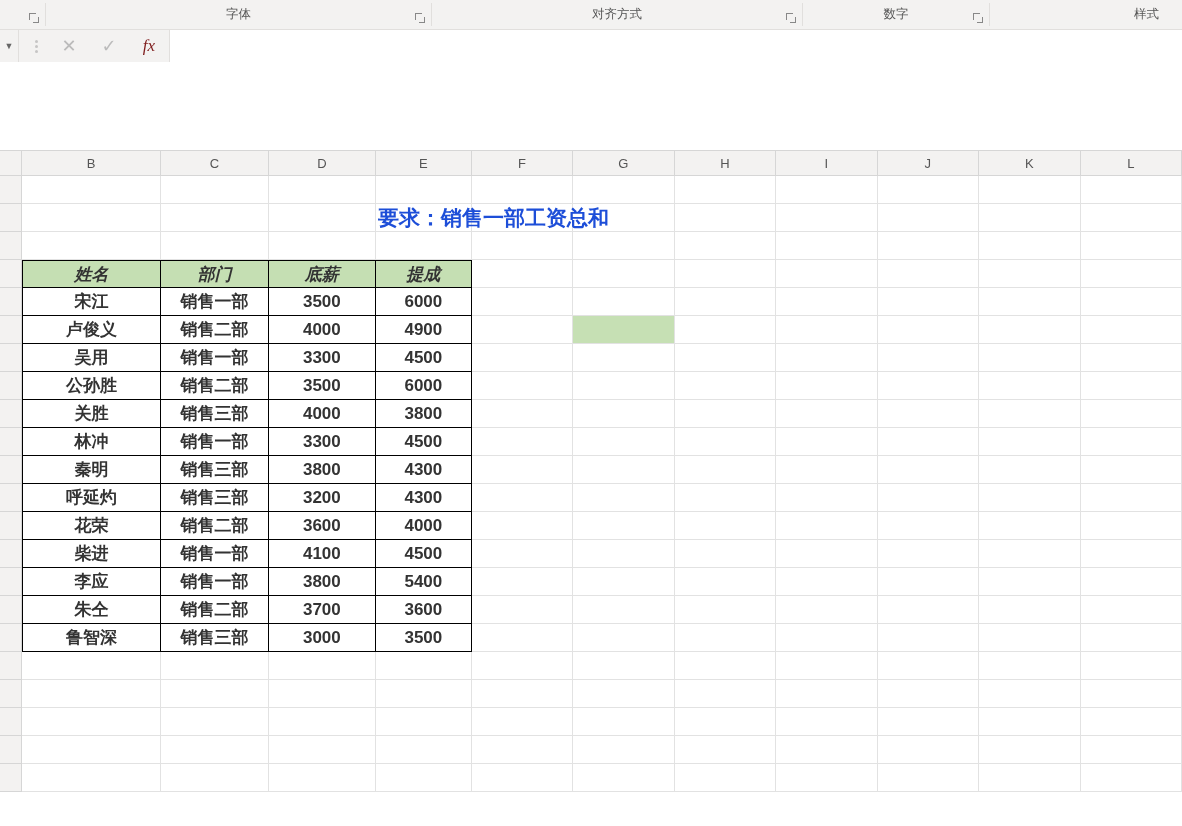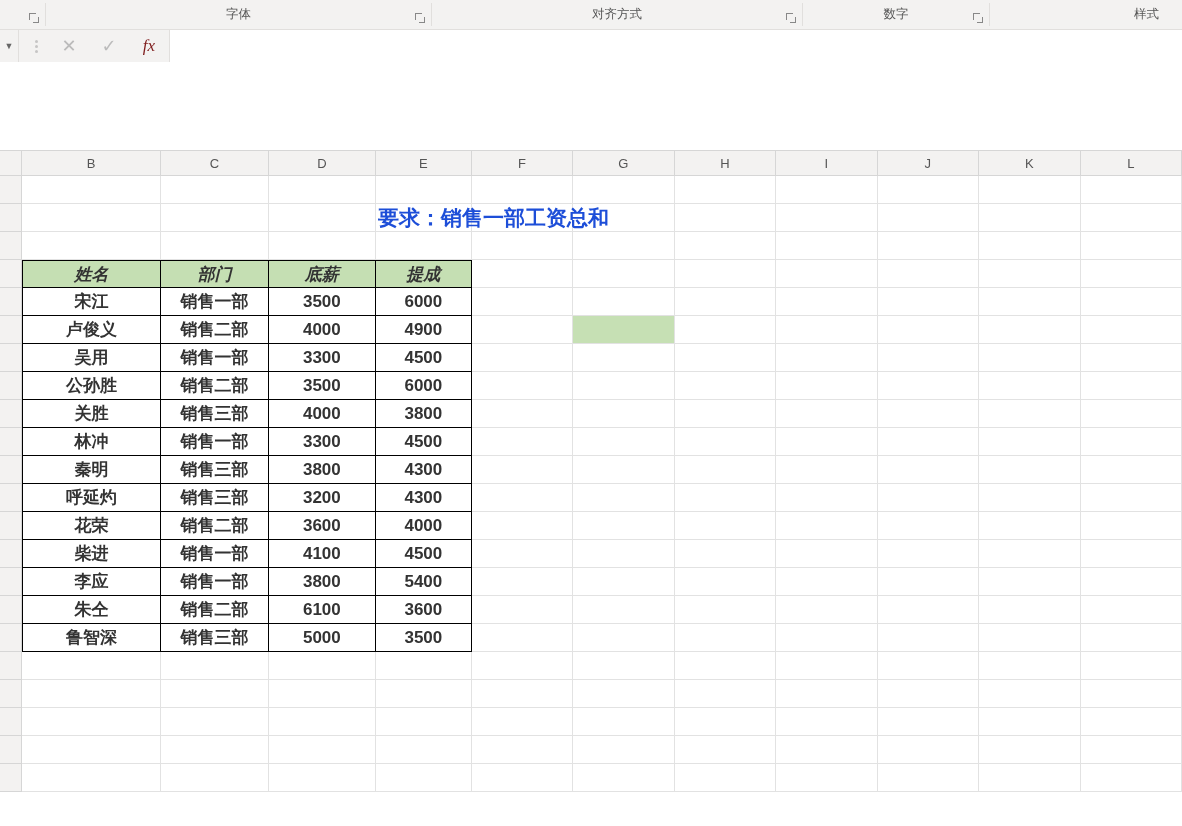--- a/index.html
+++ b/index.html
@@ -492,36 +492,36 @@
       <div class="cell wI"></div>
       <div class="cell wJ"></div>
       <div class="cell wK"></div>
       <div class="cell wL"></div>
     </div>
 
     <div class="row">
       <div class="row-h"></div>
       <div class="cell wB bordered b-left">朱仝</div>
       <div class="cell wC bordered">销售二部</div>
-      <div class="cell wD bordered">6100</div>
+      <div class="cell wD bordered">3700</div>
       <div class="cell wE bordered">3600</div>
       <div class="cell wF"></div>
       <div class="cell wG"></div>
       <div class="cell wH"></div>
       <div class="cell wI"></div>
       <div class="cell wJ"></div>
       <div class="cell wK"></div>
       <div class="cell wL"></div>
     </div>
 
     <div class="row">
       <div class="row-h"></div>
       <div class="cell wB bordered b-left">鲁智深</div>
       <div class="cell wC bordered">销售三部</div>
-      <div class="cell wD bordered">5000</div>
+      <div class="cell wD bordered">3000</div>
       <div class="cell wE bordered">3500</div>
       <div class="cell wF"></div>
       <div class="cell wG"></div>
       <div class="cell wH"></div>
       <div class="cell wI"></div>
       <div class="cell wJ"></div>
       <div class="cell wK"></div>
       <div class="cell wL"></div>
     </div>
 

